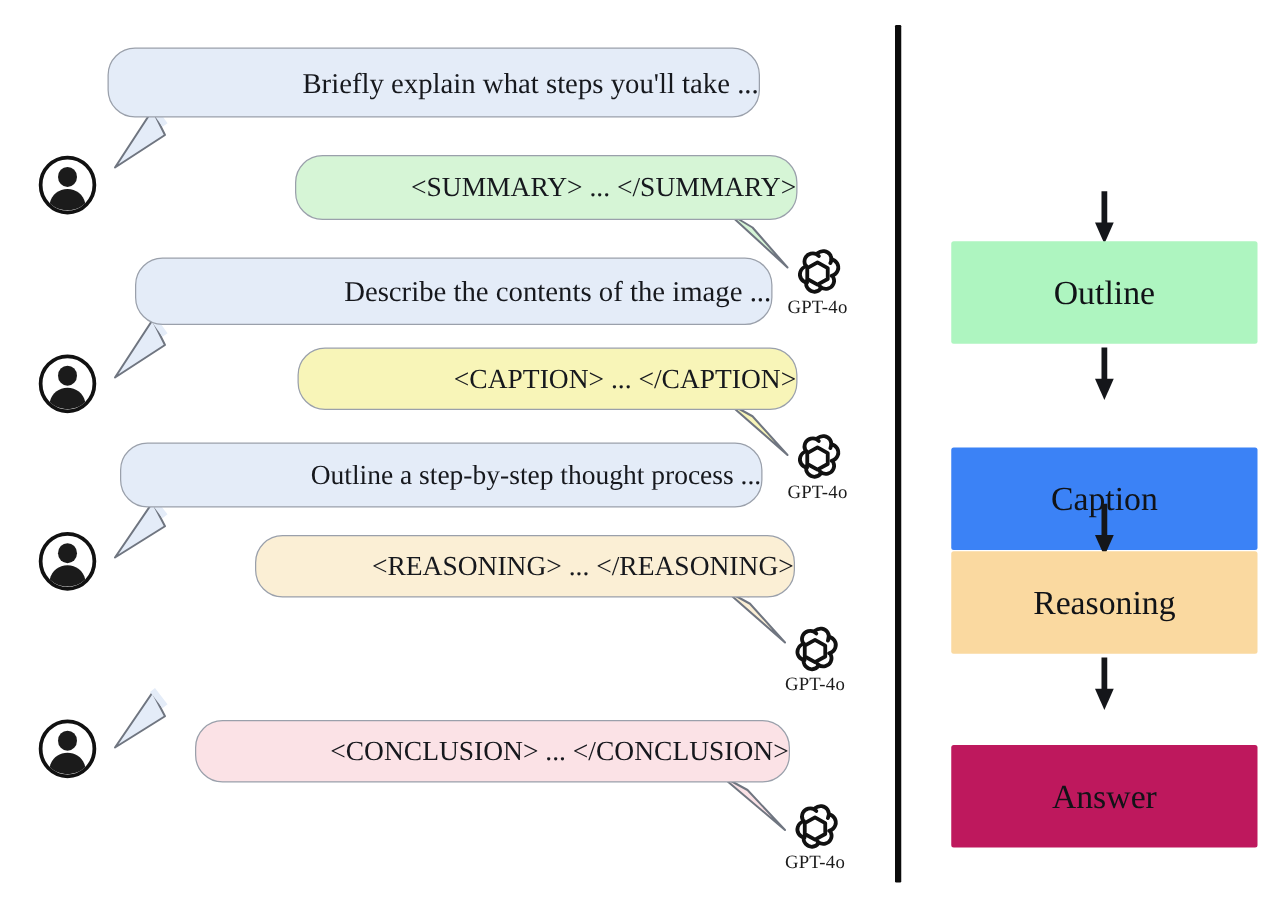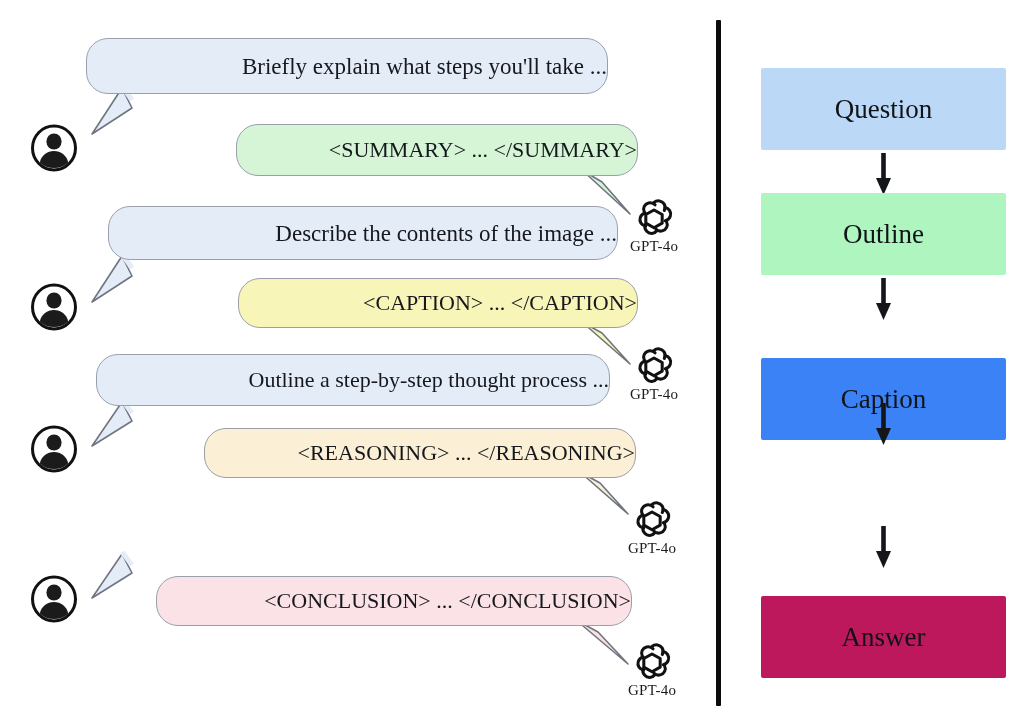--- a/index.html
+++ b/index.html
@@ -206,23 +206,20 @@
       </svg>
       <span class="lbl">GPT-4o</span>
     </div>
 
   </div>
 
   <div class="divider"></div>
 
   <div class="flow">
 
-    <div class="node" style="top:68px;background:#bbd9f7;">
-      <span>Question</span>
-    </div>
     <svg class="arrow" style="top:150px;" viewBox="0 0 245 48">
       <path d="M122.5 3 L122.5 31" stroke="#14161a" stroke-width="4.6"></path>
       <path d="M122.5 45 L115 28 L130 28 Z" fill="#14161a"></path>
     </svg>
 
     <div class="node" style="top:193px;background:#aef5c0;">
       <span>Outline</span>
     </div>
     <svg class="arrow" style="top:275px;" viewBox="0 0 245 48">
       <path d="M122.5 3 L122.5 31" stroke="#14161a" stroke-width="4.6"></path>
@@ -230,20 +227,23 @@
     </svg>
 
     <div class="node" style="top:334px;background:#3b82f6;margin-top:24px;">
       <span>Caption</span>
     </div>
     <svg class="arrow" style="top:400px;" viewBox="0 0 245 48">
       <path d="M122.5 3 L122.5 31" stroke="#14161a" stroke-width="4.6"></path>
       <path d="M122.5 45 L115 28 L130 28 Z" fill="#14161a"></path>
     </svg>
 
+    <div class="node" style="top:441px;background:#fad9a0;">
+      <span>Reasoning</span>
+    </div>
     <svg class="arrow" style="top:523px;" viewBox="0 0 245 48">
       <path d="M122.5 3 L122.5 31" stroke="#14161a" stroke-width="4.6"></path>
       <path d="M122.5 45 L115 28 L130 28 Z" fill="#14161a"></path>
     </svg>
 
     <div class="node" style="top:596px;background:#be185d;">
       <span>Answer</span>
     </div>
 
   </div>

